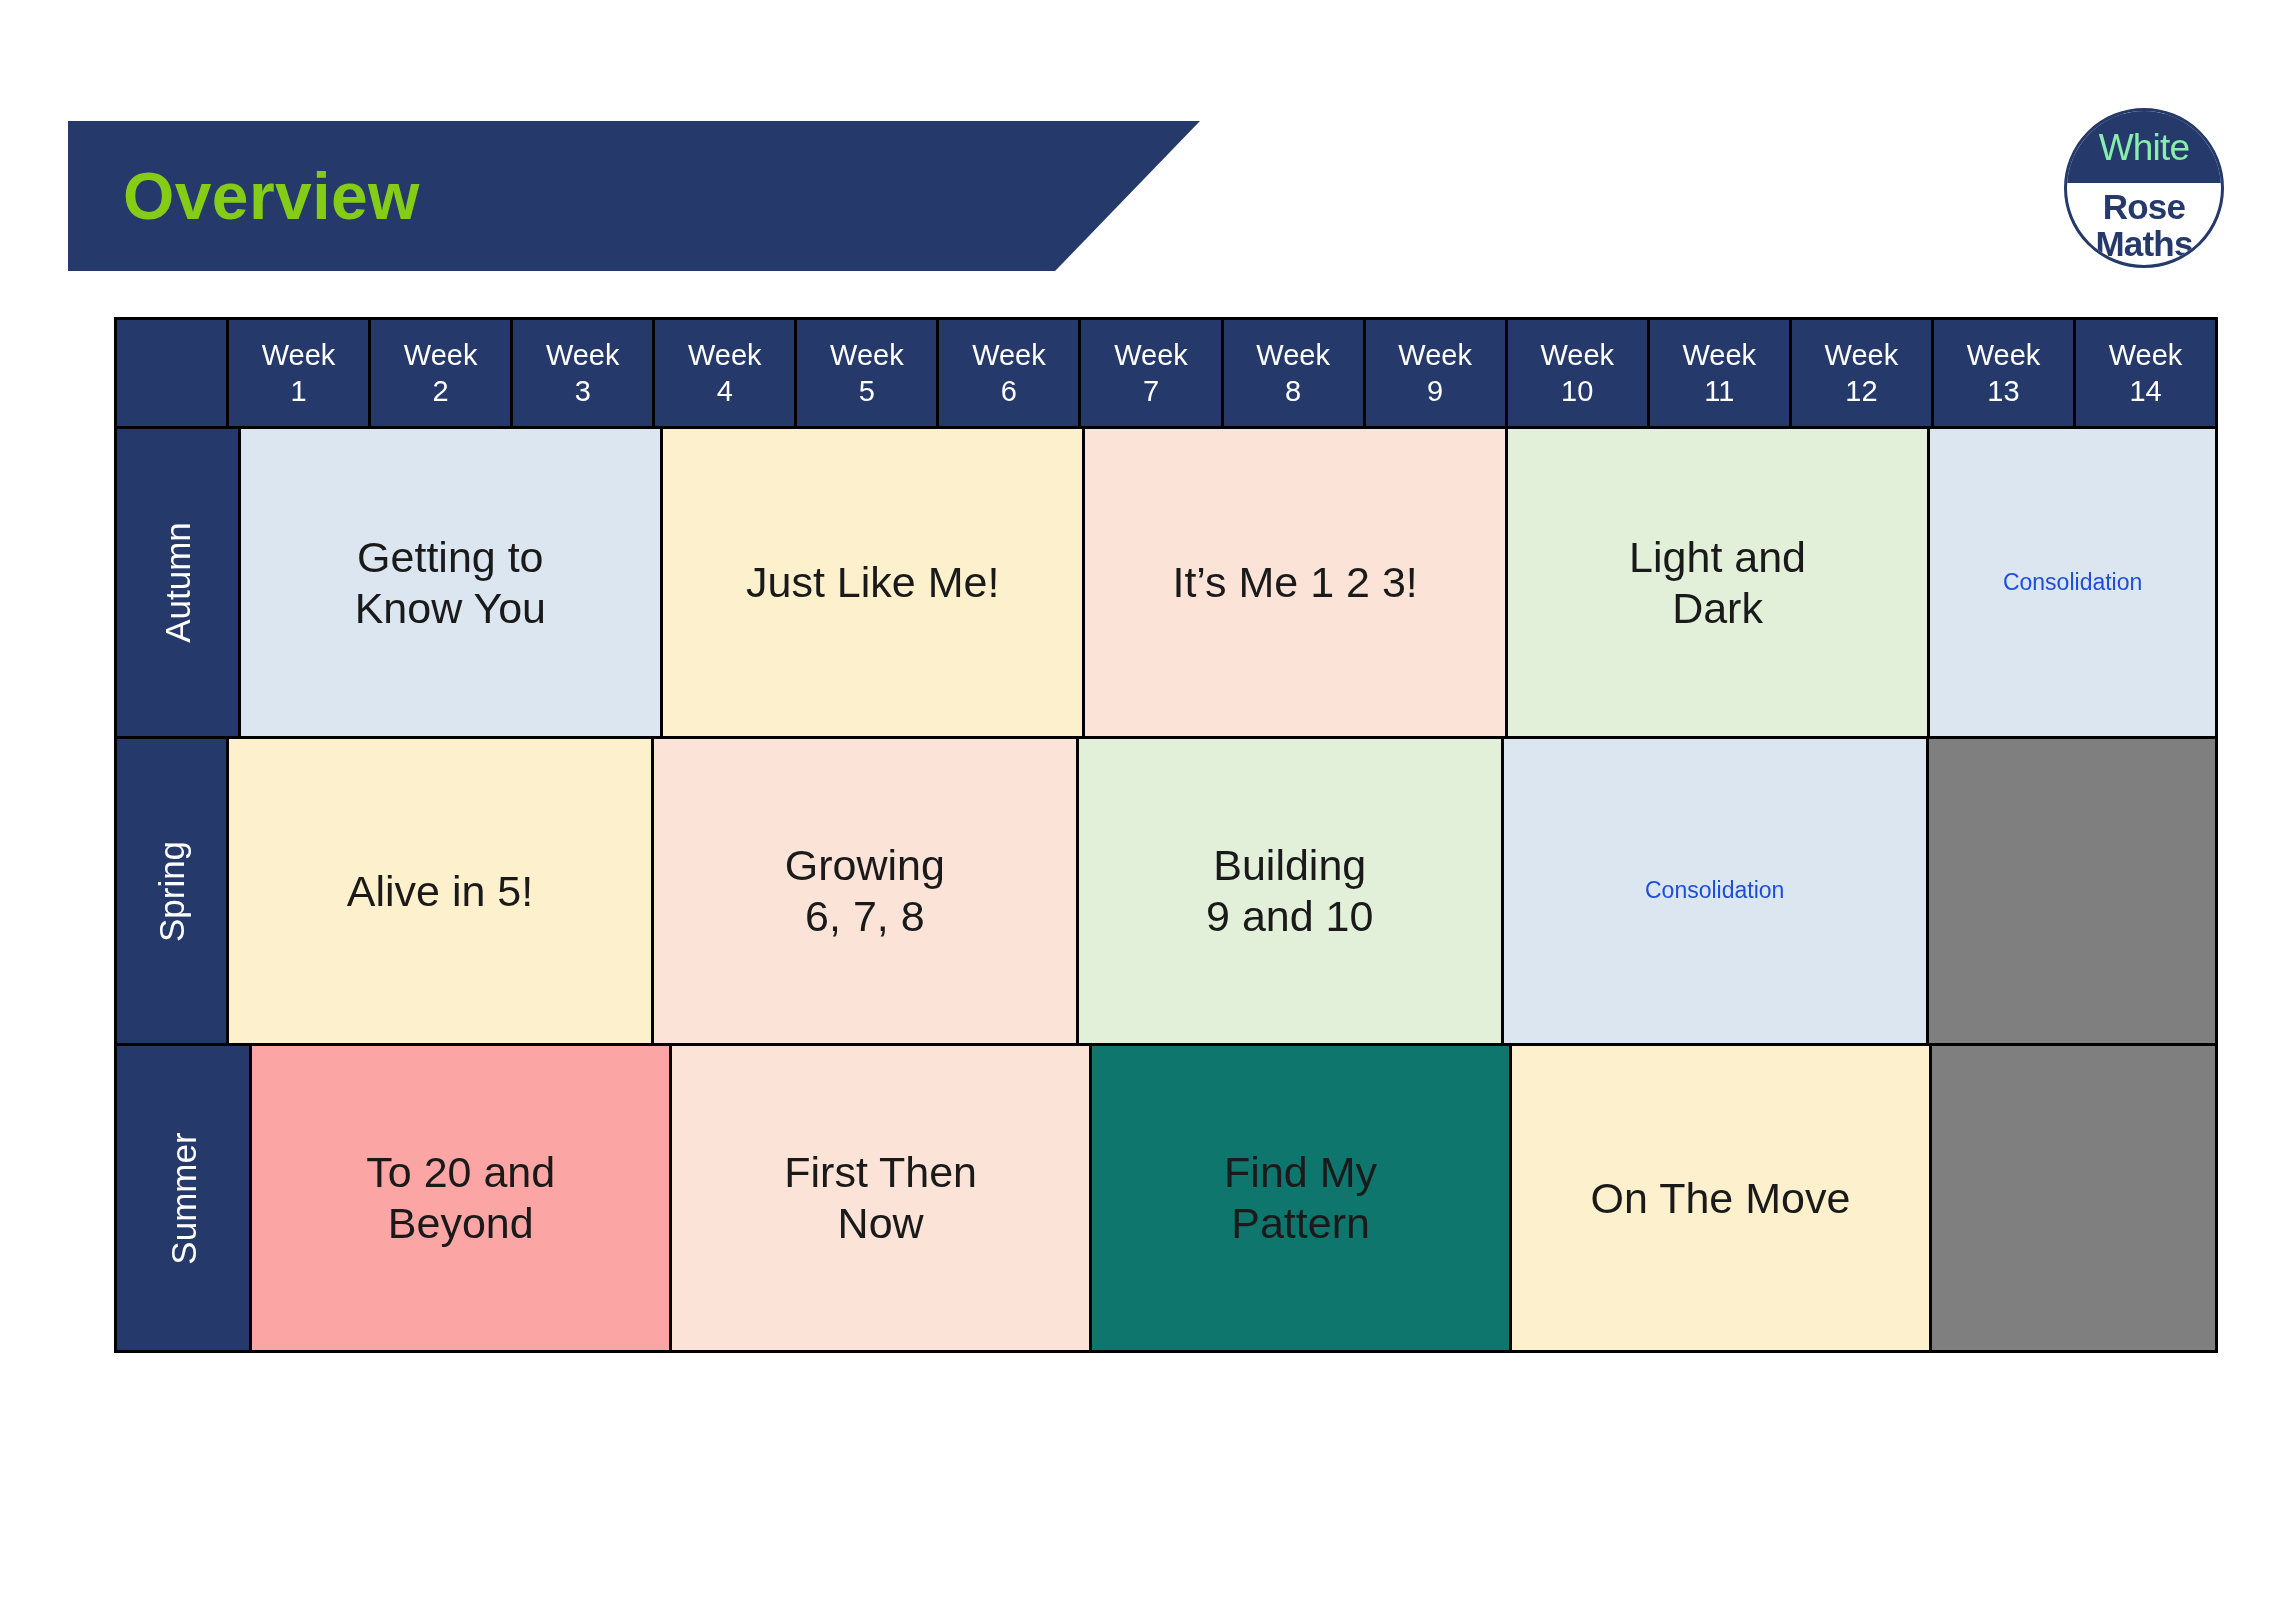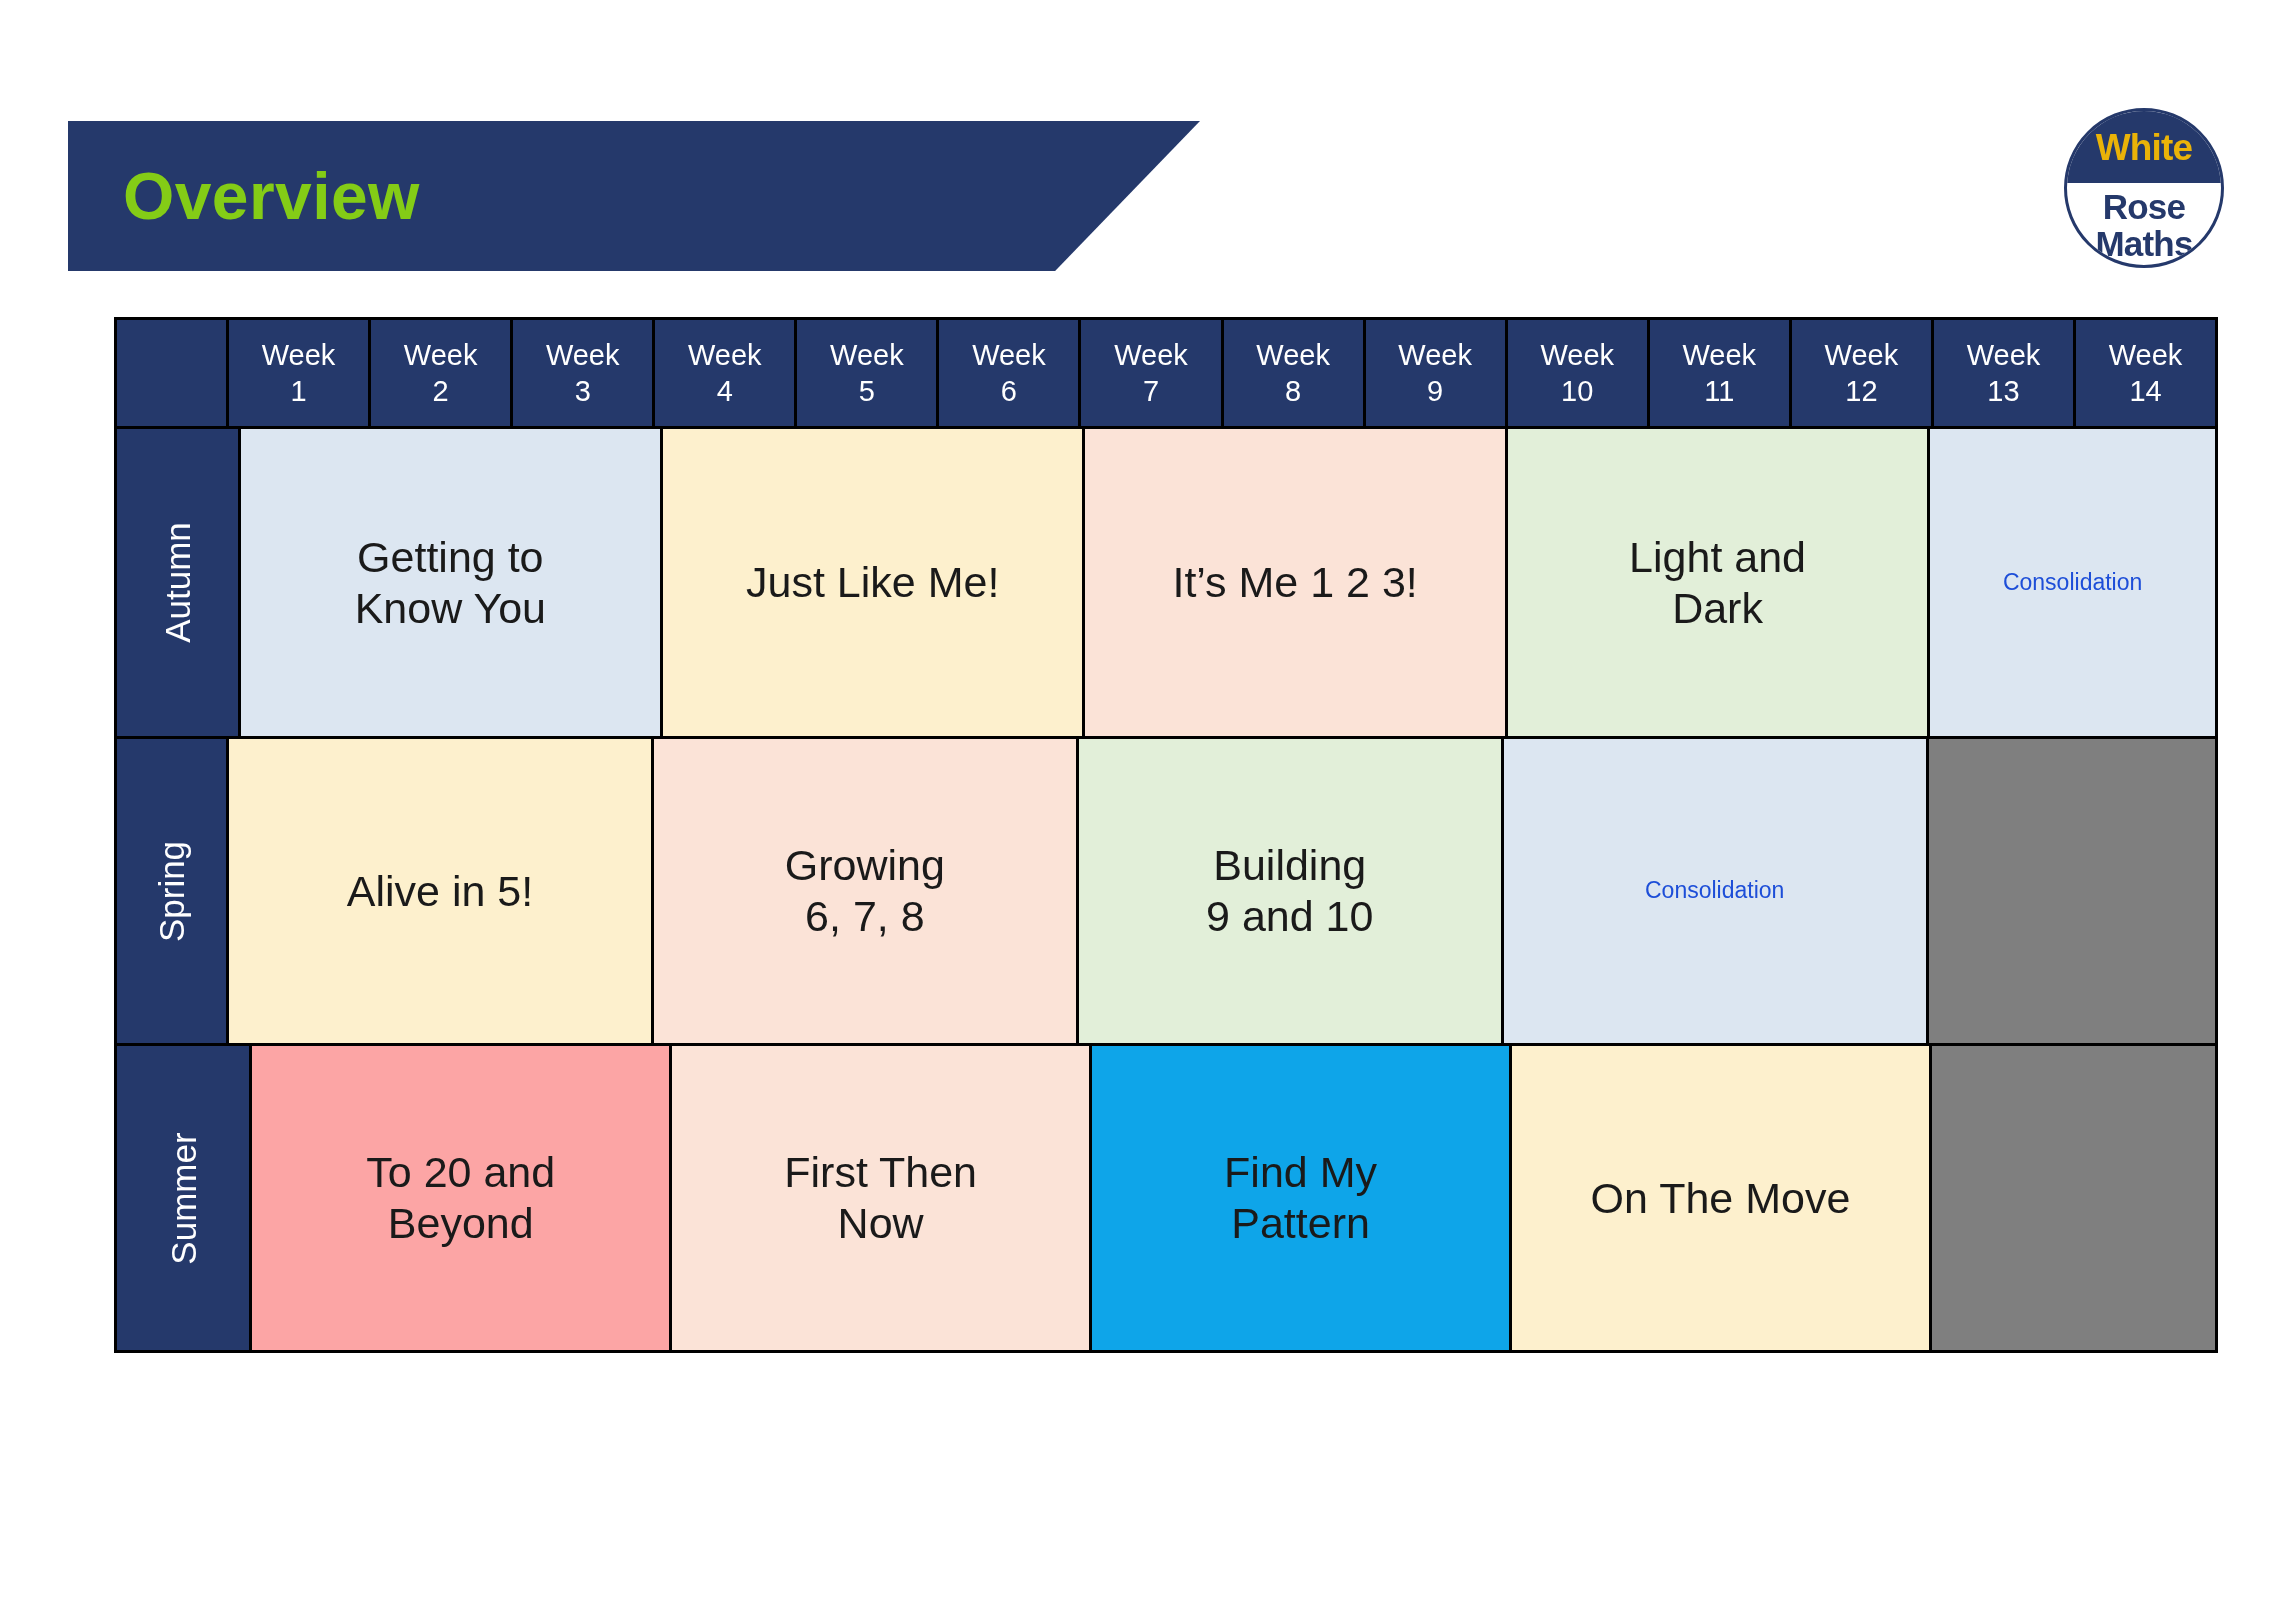--- a/index.html
+++ b/index.html
@@ -54,22 +54,22 @@
     position: absolute;
     left: 0; top: 0;
     width: 100%;
     height: 47%;
     background: #25396b;
     display: flex;
     align-items: center;
     justify-content: center;
   }
   .logo-top span {
-    color: #eab308;
-    font-weight: bold;
+    color: #86efac;
+    font-weight: normal;
     font-size: 37px;
     line-height: 1;
     letter-spacing: -0.8px;
     text-align: right;
   }
   .logo-bottom {
     position: absolute;
     left: 0; top: 47%;
     width: 100%;
     height: 53%;
@@ -326,21 +326,21 @@
               <div>To 20 and</div>
               <div>Beyond</div>
             </div>
           </div>
           <div class="block w3" style="background: rgb(251, 227, 215);">
             <div>
               <div>First Then</div>
               <div>Now</div>
             </div>
           </div>
-          <div class="block w3" style="background: #0ea5e9;">
+          <div class="block w3" style="background: #0f766e;">
             <div>
               <div>Find My</div>
               <div>Pattern</div>
             </div>
           </div>
           <div class="block w3" style="background: rgb(253, 240, 205);">
             <div>
               <div>On The Move</div>
             </div>
           </div>

